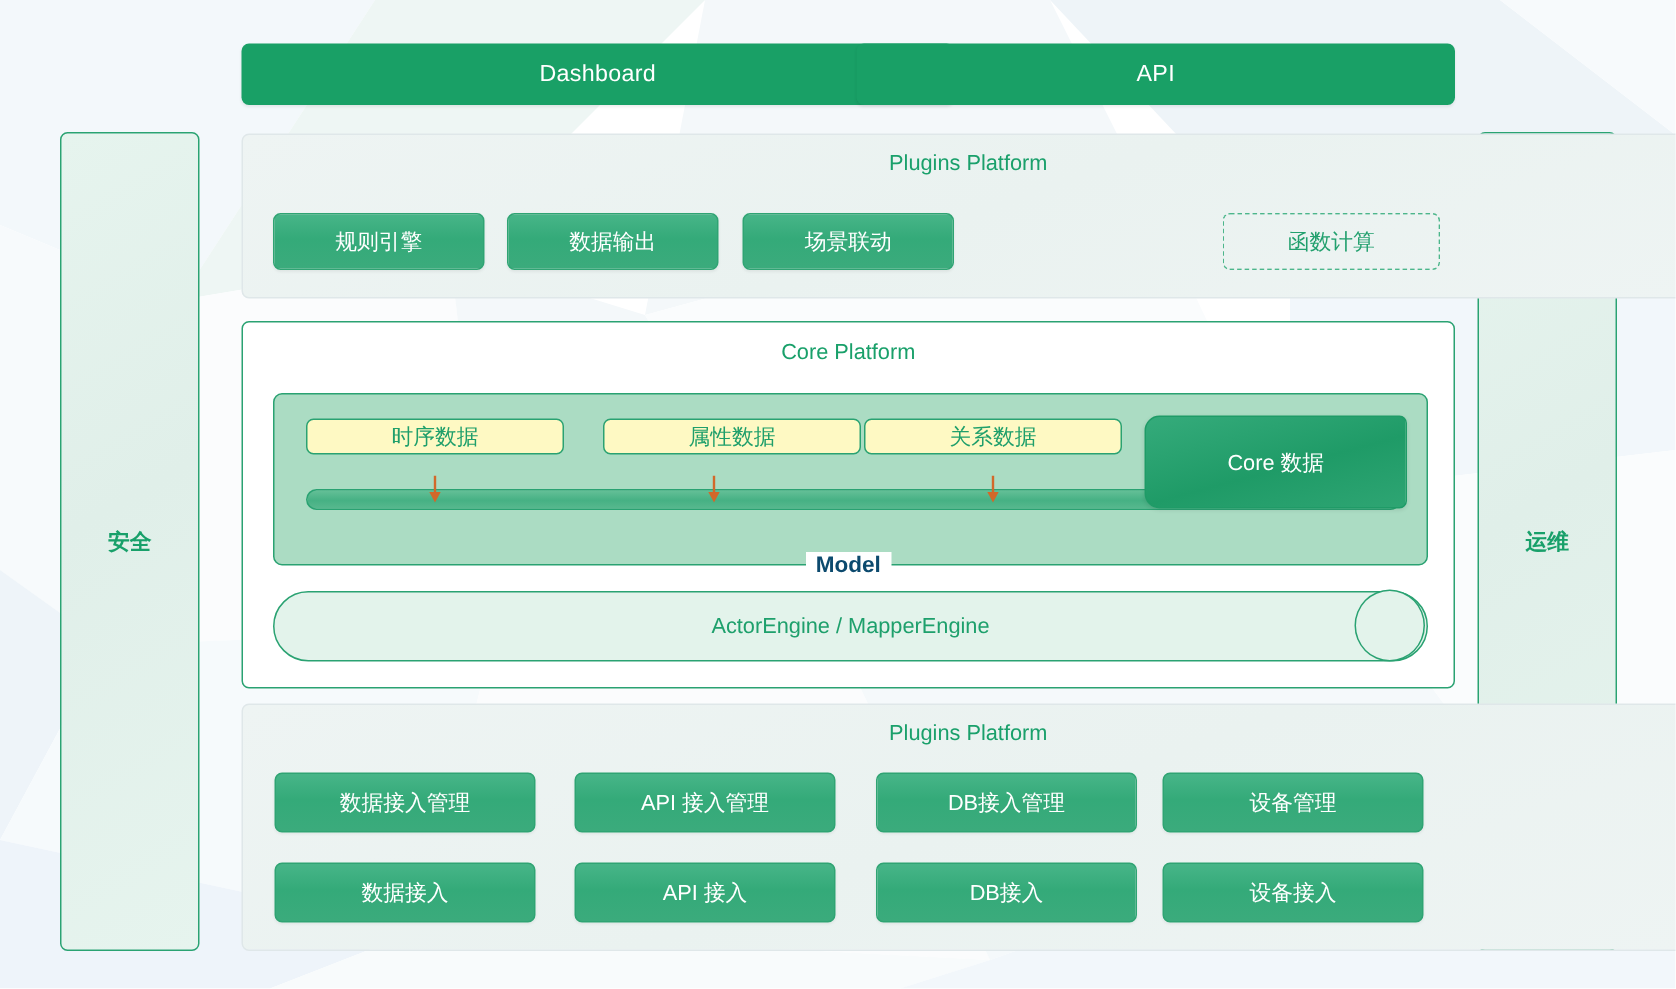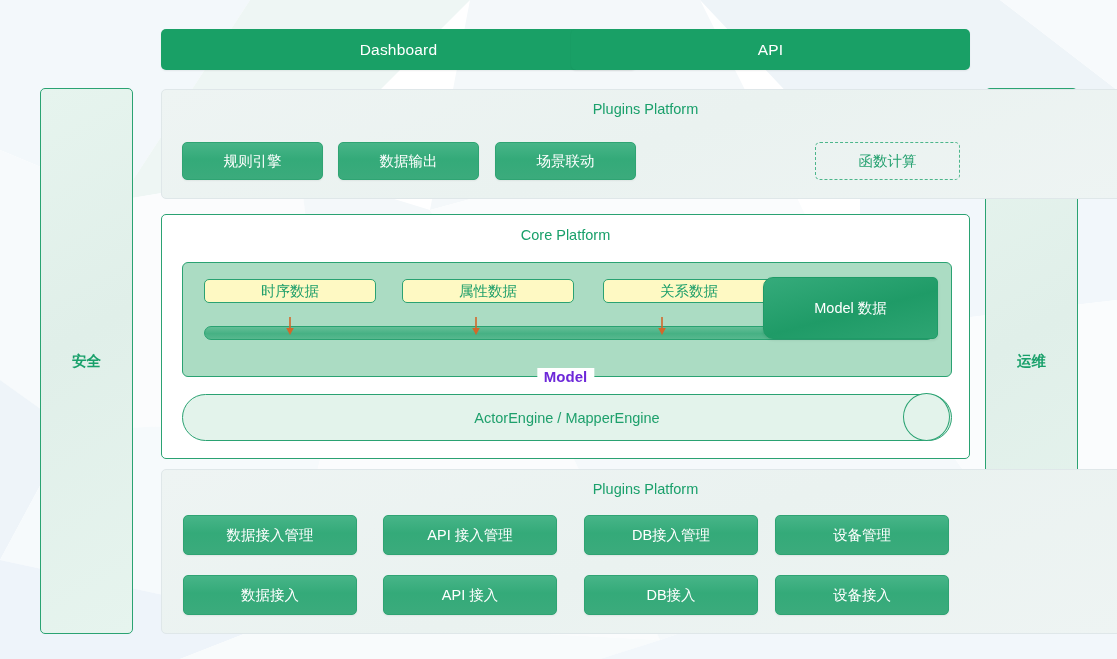--- a/index.html
+++ b/index.html
@@ -166,21 +166,21 @@
     border: 1.5px solid #2aa272;
     border-radius: 5px;
     color: #1f9f6b;
     font-size: 14.5px;
     display: flex;
     align-items: center;
     justify-content: center;
   }
   #db-ts    { left: 21px;  width: 172px; }
   #db-attr  { left: 207px; width: 172px; margin-left: 12px; }
-  #db-rel   { left: 393px; width: 172px; margin-left: 27px; }
+  #db-rel   { left: 393px; width: 172px; }
 
   
   #db-event {
     position: absolute;
     left: 580px;
     top: 14px;
     width: 175px;
     height: 62px;
     background: linear-gradient(165deg, #35ab7b 0%, #1f9b67 55%, #2ea573 100%);
     border: 1px solid #1f9b67;
@@ -223,21 +223,21 @@
   #arrow-3 { left: 474px; }
 
   
   #model-label {
     position: absolute;
     left: 50%;
     transform: translateX(-50%);
     top: 153px;
     padding: 0 7px;
     background: #ffffff;
-    color: #6d28d9;
+    color: #0c4a6e;
     font-size: 15px;
     font-weight: 700;
     line-height: 17px;
     z-index: 6;
   }
 
   
   #engine {
     position: absolute;
     left: 20px;
@@ -321,21 +321,21 @@
   </div>
 
   <div id="panel-core">
     <div id="core-title">Core Platform</div>
 
     <div id="model-box">
 
       <div class="databox" id="db-ts">时序数据</div>
       <div class="databox" id="db-attr">属性数据</div>
       <div class="databox" id="db-rel">关系数据</div>
-      <div id="db-event">Model 数据</div>
+      <div id="db-event">Core 数据</div>
 
       <svg class="arrow" id="arrow-1" viewBox="0 0 10 19">
         <line x1="5" y1="0" x2="5" y2="12" stroke="#d2682a" stroke-width="1.6"></line>
         <polygon points="5,18 1.2,11 8.8,11" fill="#d2682a"></polygon>
       </svg>
       <svg class="arrow" id="arrow-2" viewBox="0 0 10 19">
         <line x1="5" y1="0" x2="5" y2="12" stroke="#d2682a" stroke-width="1.6"></line>
         <polygon points="5,18 1.2,11 8.8,11" fill="#d2682a"></polygon>
       </svg>
       <svg class="arrow" id="arrow-3" viewBox="0 0 10 19">

